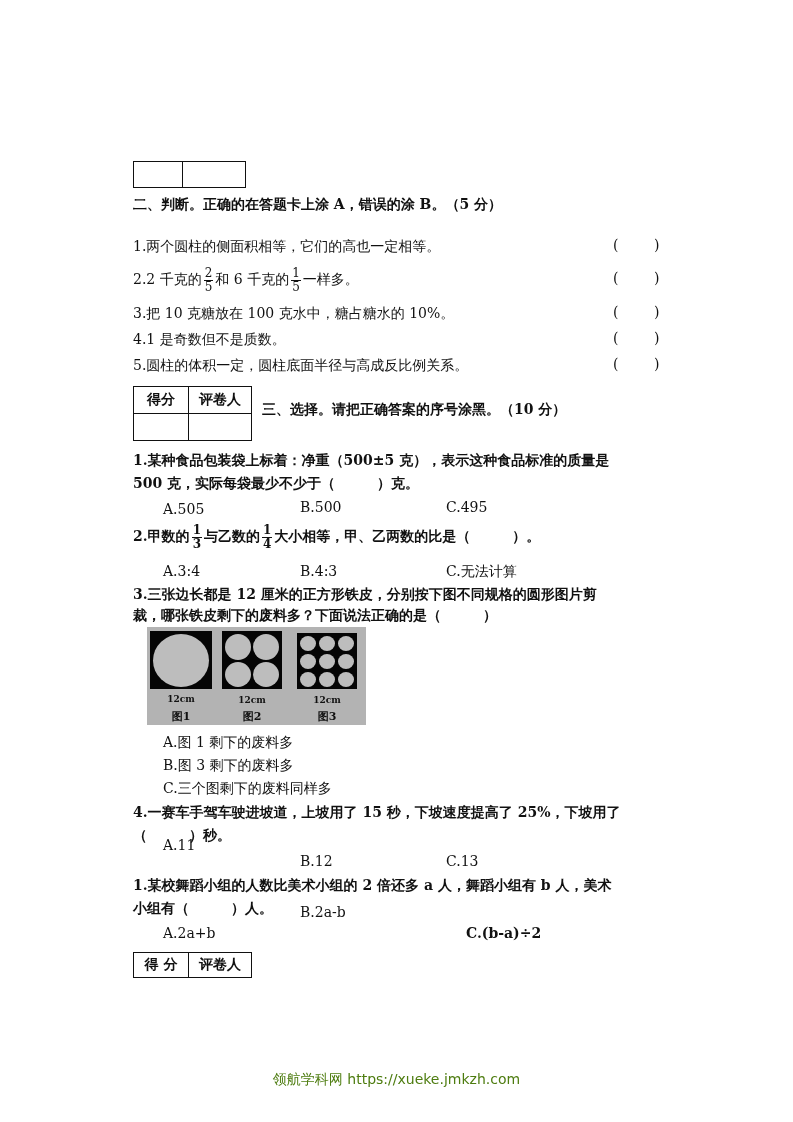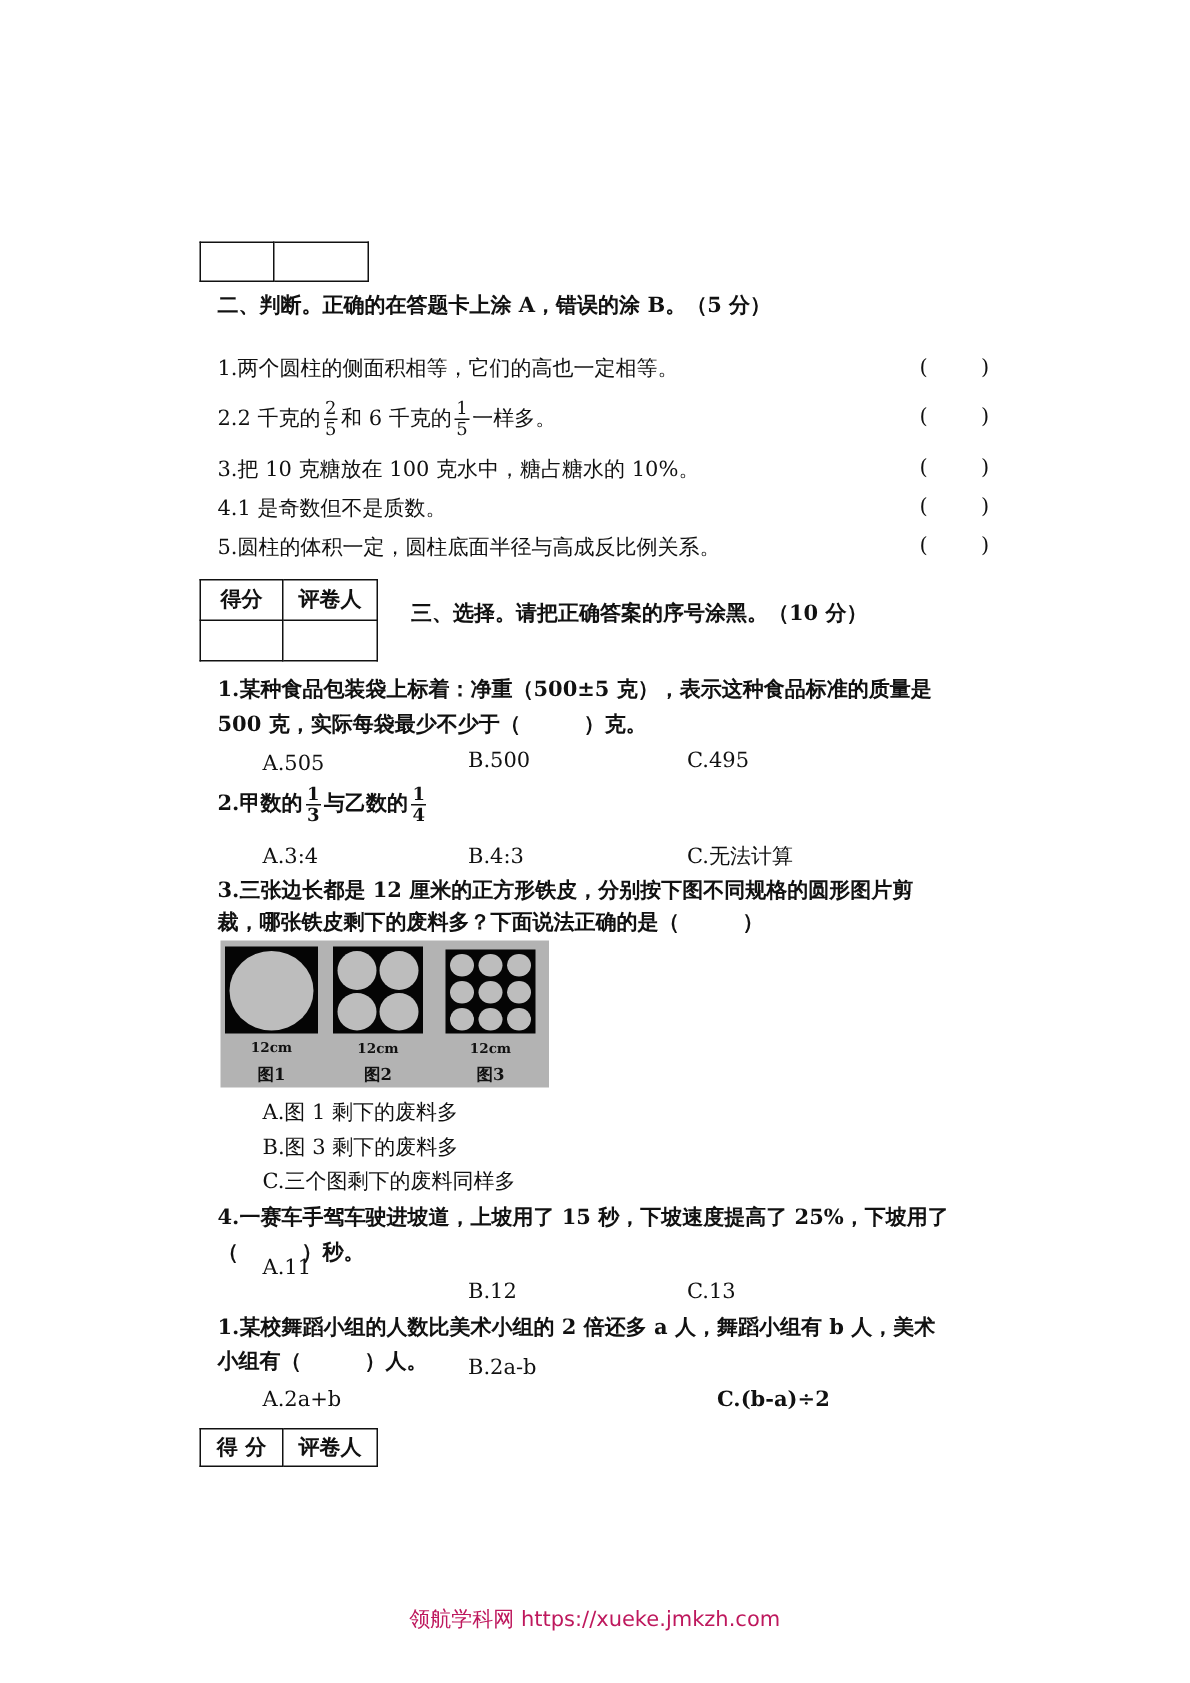--- a/index.html
+++ b/index.html
@@ -1,39 +1,39 @@
 <!DOCTYPE html>
 <html><head>
 <meta charset="utf-8">
 <style>
   html, body { margin: 0; padding: 0; background: #ffffff; }
   body { width: 793px; height: 1122px; position: relative; overflow: hidden;
          font-family: "DejaVu Serif", "Liberation Serif", serif; color: #111; }
-  .abs { position: absolute; white-space: nowrap; margin-left: 12px; }
+  .abs { position: absolute; white-space: nowrap; }
   .txt { font-size: 14px; line-height: 18px; }
   .bold { font-weight: bold; }
   table.score { position: absolute; border-collapse: collapse; }
   table.score td { border: 1.3px solid #111; padding: 0; text-align: center;
                    font-size: 14px; font-weight: bold; }
   .frac { display: inline-block; vertical-align: middle; text-align: center;
           font-size: 12px; line-height: 13px; margin: 0 2px; }
   .frac .num { display: block; border-bottom: 1px solid #111; padding: 0 1px; }
   .frac .den { display: block; }
   .paren { position: absolute; font-size: 14px; }
   .figure { position: absolute; left: 147px; top: 627px; width: 219px; height: 98px;
             background: #b3b3b3; }
   .sq { position: absolute; background: #050505; }
   .circ { position: absolute; background: #bdbdbd; border-radius: 50%; }
   .figcap { position: absolute; font-size: 9px; font-weight: bold; color: #111;
             font-family: "DejaVu Serif", serif; text-align: center; }
   .figlab { position: absolute; font-size: 11px; font-weight: bold; color: #111;
             text-align: center; }
   .footer { position: absolute; left: 0; width: 793px; top: 1071px; text-align: center;
             font-family: "DejaVu Sans", "Liberation Sans", sans-serif; font-size: 14px;
-            color: #be185d; }
+            color: #4d7c0f; }
 </style>
 </head>
 <body>
 
 <table class="score" style="left:133px; top:161px;">
   <tbody>
       <tr>
     <td style="width:48px; height:25px;"></td>
     <td style="width:62px; height:25px;"></td>
   </tr>
@@ -87,21 +87,21 @@
 
 <div class="abs txt bold" style="left:262px; top:400px;">三、选择。请把正确答案的序号涂黑。（10 分）</div>
 
 <div class="abs txt bold" style="left:133px; top:451px;">1.某种食品包装袋上标着：净重（500±5 克），表示这种食品标准的质量是</div>
 <div class="abs txt bold" style="left:133px; top:474px;">500 克，实际每袋最少不少于（　　　）克。</div>
 <div class="abs txt" style="left:163px; top:500px;">A.505</div>
 <div class="abs txt" style="left:300px; top:498px;">B.500</div>
 <div class="abs txt" style="left:446px; top:498px;">C.495</div>
 
 <div class="abs txt bold" style="left:133px; top:519px; line-height:34px;">
-  <span>2.甲数的</span><span class="frac"><span class="num">1</span><span class="den">3</span></span><span>与乙数的</span><span class="frac"><span class="num">1</span><span class="den">4</span></span>
+  <span>2.甲数的</span><span class="frac"><span class="num">1</span><span class="den">3</span></span><span>与乙数的</span><span class="frac"><span class="num">1</span><span class="den">4</span></span><span>大小相等，甲、乙两数的比是（　　　）。</span>
 </div>
 <div class="abs txt" style="left:163px; top:562px;">A.3:4</div>
 <div class="abs txt" style="left:300px; top:562px;">B.4:3</div>
 <div class="abs txt" style="left:446px; top:562px;">C.无法计算</div>
 
 <div class="abs txt bold" style="left:133px; top:585px;">3.三张边长都是 12 厘米的正方形铁皮，分别按下图不同规格的圆形图片剪</div>
 <div class="abs txt bold" style="left:133px; top:606px;">裁，哪张铁皮剩下的废料多？下面说法正确的是（　　　）</div>
 
 <div class="figure">
 

